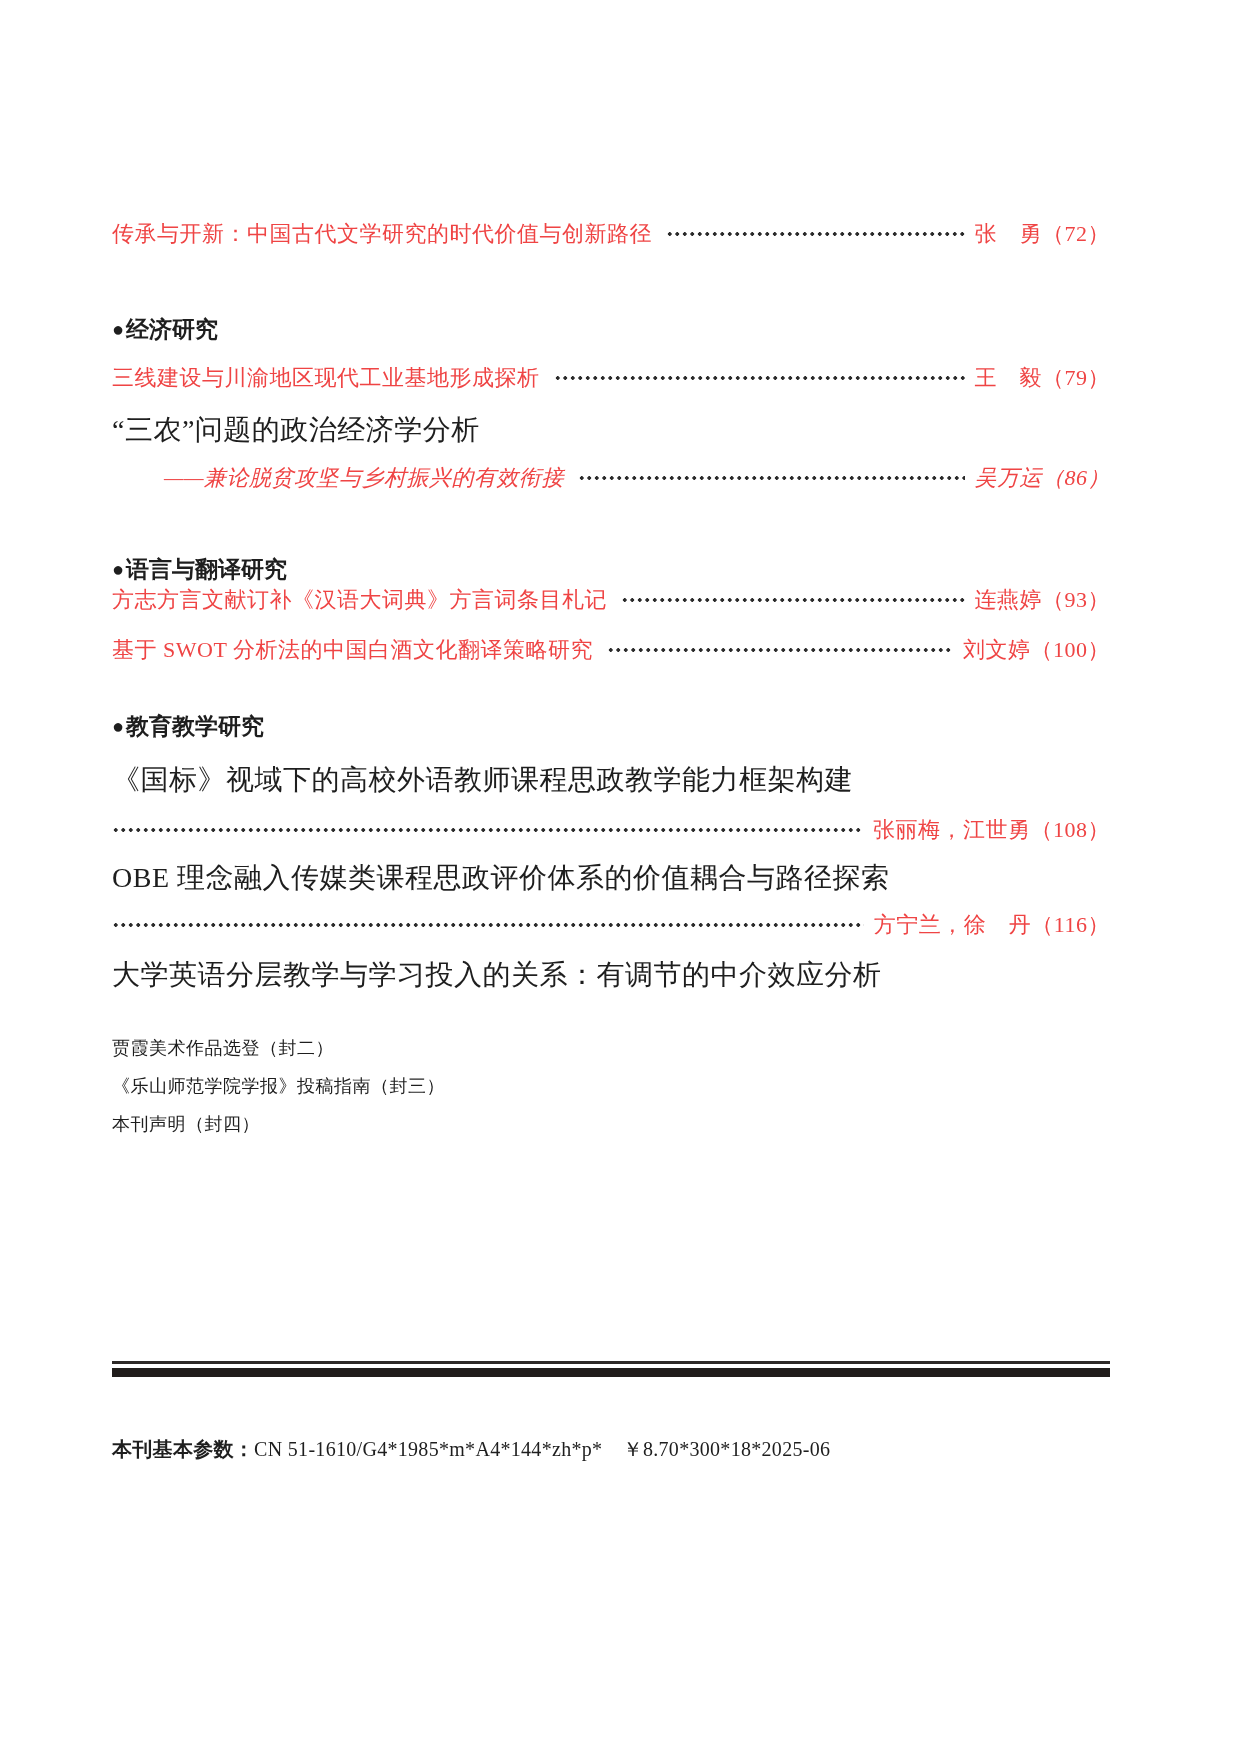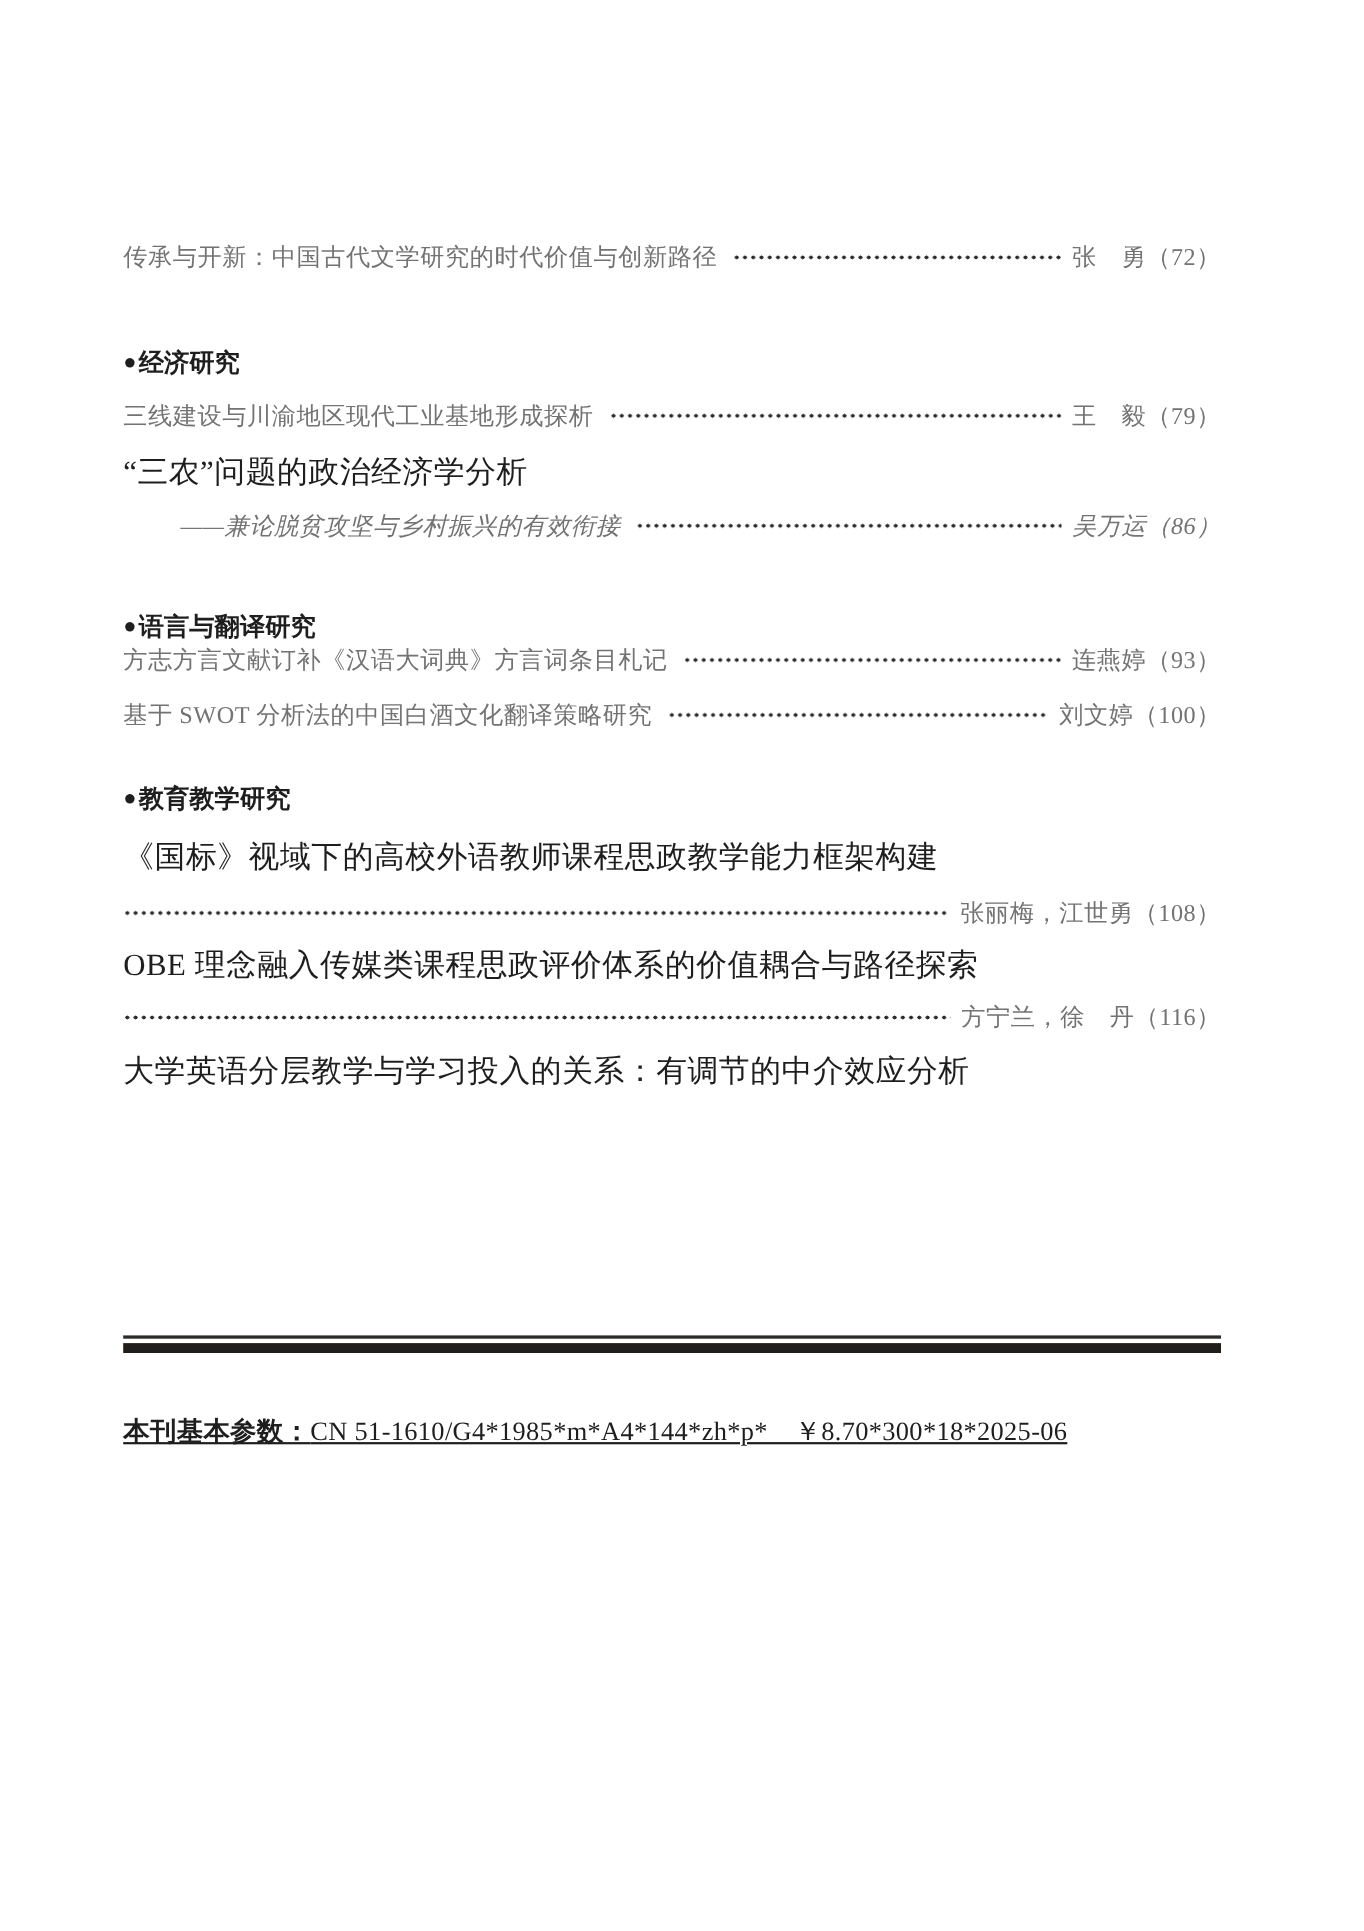--- a/index.html
+++ b/index.html
@@ -21,21 +21,21 @@
     left: 112px;
     top: 0;
     width: 998px;
   }
   .row {
     display: flex;
     align-items: center;
     font-size: 22px;
     line-height: 30px;
     letter-spacing: 0.5px;
-    color: #737373;
+    color: #ef4444;
   }
   .row .t { white-space: nowrap; }
   .row .tail { white-space: nowrap; }
   .leader {
     flex: 1 1 auto;
     min-width: 36px;
     height: 30px;
     margin: 0 10px 0 14px;
     background-image: radial-gradient(circle, #2b2b2b 1.6px, transparent 2.0px);
     background-size: 7.5px 30px;
@@ -68,24 +68,23 @@
     font-size: 18px;
     line-height: 26px;
     letter-spacing: 0.5px;
   }
   .note-line { display: block; }
   .rule { width: 100%; }
   .rule-thin  { height: 3px; background: #2e2a28; }
   .rule-gap   { height: 4px; background: transparent; }
   .rule-thick { height: 9px; background: #211d1b; }
   .params {
-    font-size: 24px;
+    font-size: 20px;
     line-height: 28px;
     letter-spacing: 0.3px;
-    text-decoration: underline;
   }
   .params .plabel {
     font-family: "Liberation Sans", "DejaVu Sans", sans-serif;
     font-weight: 700;
   }
   .params .pval {
     font-family: "Liberation Serif", "DejaVu Serif", serif;
   }
   .editors {
     text-align: right;
@@ -166,20 +165,25 @@
       <span class="leader full"></span>
       <span class="tail">方宁兰，徐　丹（116）</span>
     </div>
 
 
     <div class="title-only" style="margin-top:20px">
       <span class="t">大学英语分层教学与学习投入的关系：有调节的中介效应分析</span>
     </div>
 
 
+    <div class="notes" style="margin-top:45px">
+      <span class="note-line">贾霞美术作品选登（封二）</span>
+      <span class="note-line" style="margin-top:12px">《乐山师范学院学报》投稿指南（封三）</span>
+      <span class="note-line" style="margin-top:12px">本刊声明（封四）</span>
+    </div>
 
     <div class="rule" style="margin-top:224px">
       <div class="rule-thin"></div>
       <div class="rule-gap"></div>
       <div class="rule-thick"></div>
     </div>
 
     <div class="params" style="margin-top:58px">
       <span class="plabel">本刊基本参数：</span><span class="pval">CN 51-1610/G4*1985*m*A4*144*zh*p*　￥8.70*300*18*2025-06</span>
     </div>

